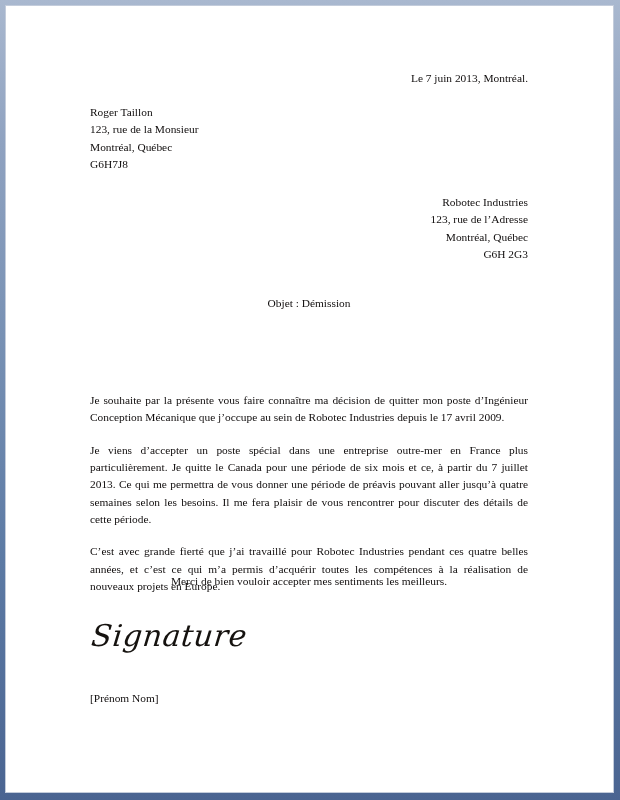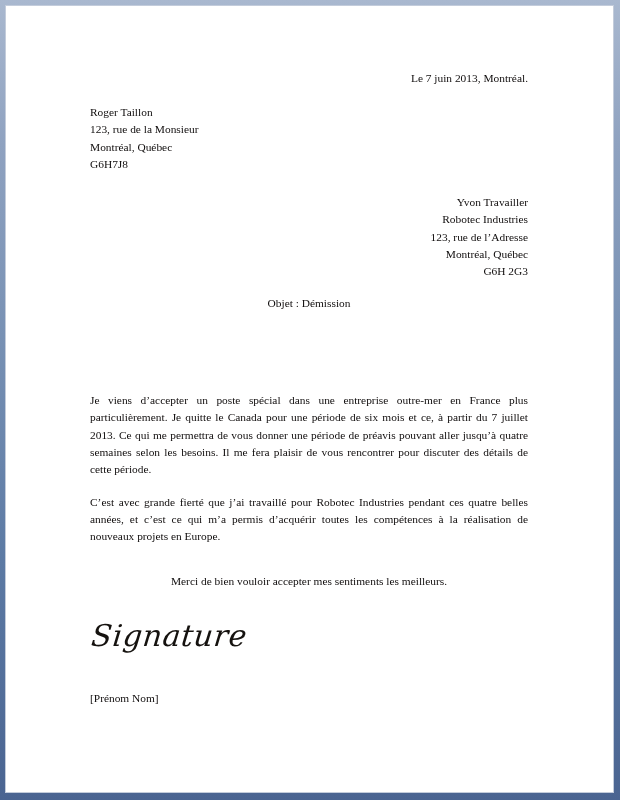--- a/index.html
+++ b/index.html
@@ -134,31 +134,31 @@
       <div class="col date-line">Le 7 juin 2013, Montréal.</div>
 
       <div class="col sender-block">
         <span class="addr-line">Roger Taillon</span>
         <span class="addr-line">123, rue de la Monsieur</span>
         <span class="addr-line">Montréal, Québec</span>
         <span class="addr-line">G6H7J8</span>
       </div>
 
       <div class="col recipient-block">
-        <span class="addr-line">Yvon Travailler</span>
         <span class="addr-line">Robotec Industries</span>
         <span class="addr-line">123, rue de l’Adresse</span>
         <span class="addr-line">Montréal, Québec</span>
         <span class="addr-line">G6H 2G3</span>
       </div>
 
       <div class="col subject-line">Objet : Démission</div>
 
 
       <div class="col body-paragraphs">
+        <p>Je souhaite par la présente vous faire connaître ma décision de quitter mon poste d’Ingénieur Conception Mécanique que j’occupe au sein de Robotec Industries depuis le 17 avril 2009.</p>
         <p>Je viens d’accepter un poste spécial dans une entreprise outre-mer en France plus particulièrement. Je quitte le Canada pour une période de six mois et ce, à partir du 7 juillet 2013. Ce qui me permettra de vous donner une période de préavis pouvant aller jusqu’à quatre semaines selon les besoins. Il me fera plaisir de vous rencontrer pour discuter des détails de cette période.</p>
         <p>C’est avec grande fierté que j’ai travaillé pour Robotec Industries pendant ces quatre belles années, et c’est ce qui m’a permis d’acquérir toutes les compétences à la réalisation de nouveaux projets en Europe.</p>
       </div>
 
       <div class="col closing-line">Merci de bien vouloir accepter mes sentiments les meilleurs.</div>
 
       <div class="col signature-mark">
         <span class="sig-text">Signature</span>
       </div>
 

